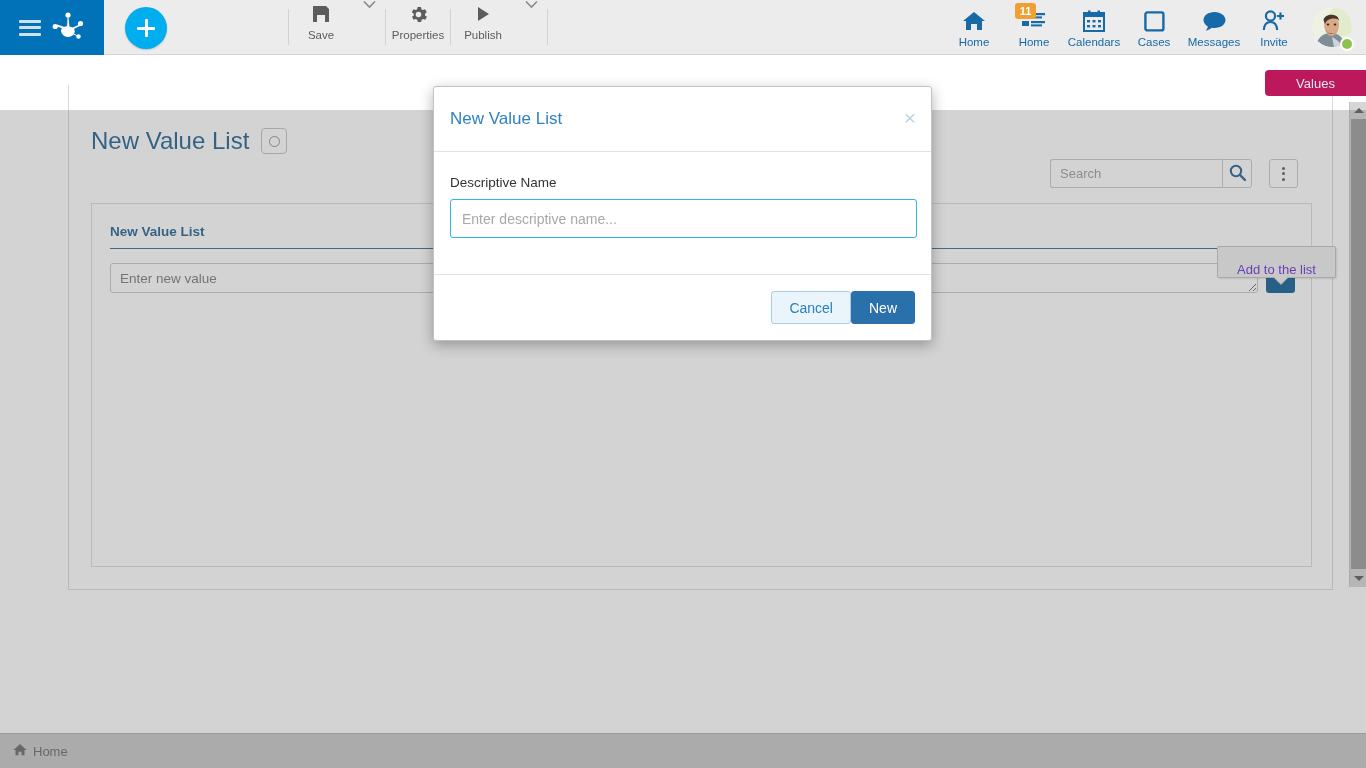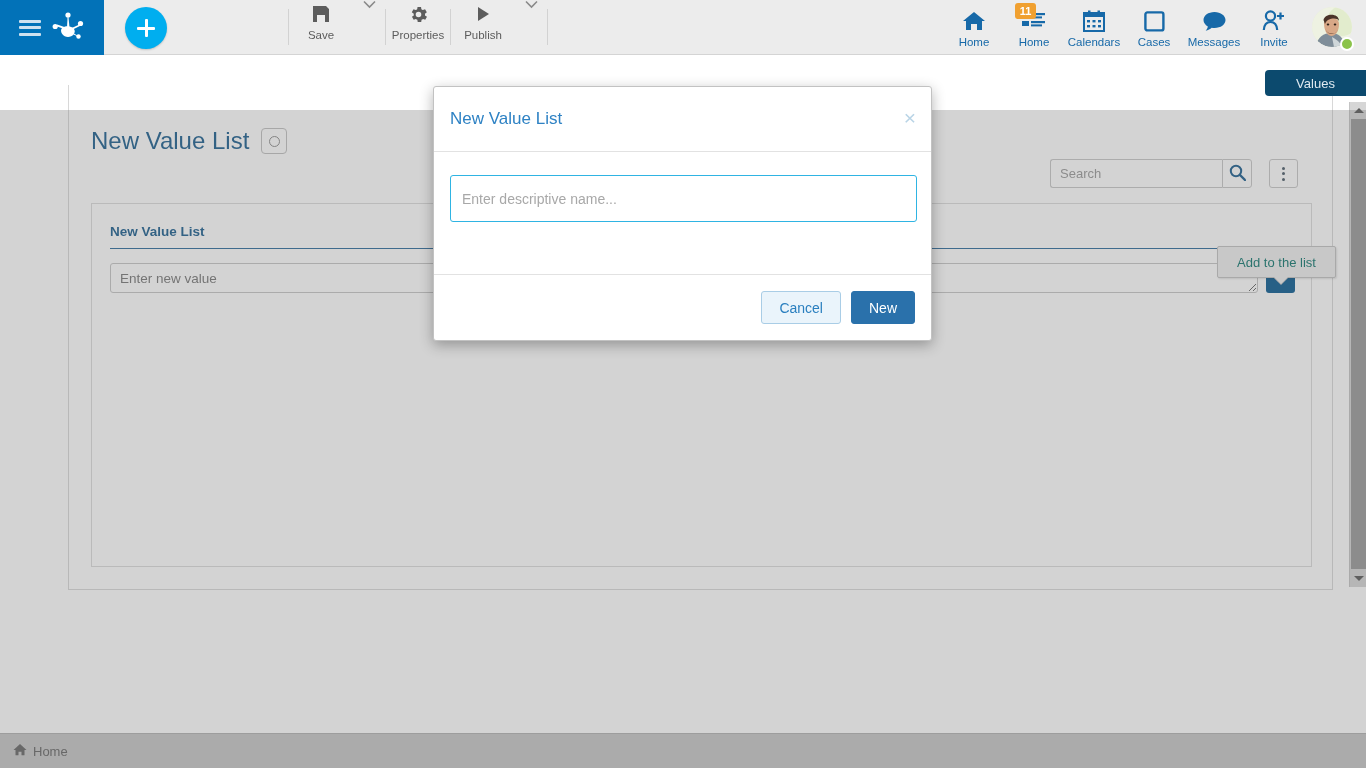--- a/index.html
+++ b/index.html
@@ -99,21 +99,21 @@
   .workspace {
     position: absolute; top: 0; left: 0;
     width: 1366px; height: 680px;
     background: #ffffff;
   }
 
   
   .values-tab {
     position: absolute; top: 15px; left: 1265px;
     width: 101px; height: 26px;
-    background: #0c4a6e;
+    background: #be185d;
     border-radius: 4px 0 0 4px;
     color: #dfe9f0; font-size: 13px;
     display: flex; align-items: center; justify-content: center;
     cursor: pointer; z-index: 6;
   }
 
   
   .content-card {
     position: absolute; top: 30px; left: 68px;
     width: 1265px; height: 505px;
@@ -199,22 +199,22 @@
     background: #0a5b91; cursor: pointer;
     display: flex; align-items: center; justify-content: center;
   }
 
   
   .tooltip {
     position: absolute; top: 191px; left: 1217px;
     width: 119px; height: 32px;
     background: #f0f0f0; border: 1px solid #c3c3c3;
     border-radius: 2px; z-index: 7;
-    display: flex; align-items: center; justify-content: center;
-    font-size: 13px; color: #0f766e;
+    display: flex; align-items: flex-end; justify-content: center;
+    font-size: 13px; color: #6d28d9;
     box-shadow: 1px 1px 2px rgba(0,0,0,.12);
   }
   .tooltip::after {
     content: ""; position: absolute; bottom: -7px; left: 56px;
     width: 0; height: 0;
     border-left: 7px solid transparent;
     border-right: 7px solid transparent;
     border-top: 7px solid #f0f0f0;
   }
   .tooltip::before {
@@ -275,30 +275,30 @@
     cursor: pointer; background: none; border: none; padding: 0;
     font-family: "Liberation Sans", sans-serif;
   }
   .modal-body {
     position: relative; height: 123px;
     padding: 23px 16px 0 16px;
     border-bottom: 1px solid #e2e2e2;
   }
   .field-label { font-size: 13.5px; color: #333; display: block; margin-bottom: 9px; }
   .field-input {
-    width: 467px; height: 47px;
+    width: 467px; height: 39px;
     border: 1px solid #2fb4e3; border-radius: 3px;
     padding: 0 11px; font-size: 14px; color: #333;
     outline: none; background: #fff;
     font-family: "Liberation Sans", sans-serif;
   }
   .field-input::placeholder { color: #a8a8a8; }
   .modal-footer {
     height: 65px; display: flex; align-items: center;
-    justify-content: flex-end; gap: 10px; padding: 0 16px;
+    justify-content: flex-end; padding: 0 16px;
   }
   .btn {
     height: 33px; border-radius: 3px; font-size: 14px;
     cursor: pointer; padding: 0 17px;
     font-family: "Liberation Sans", sans-serif;
   }
   .btn-cancel { background: #eaf4fb; border: 1px solid #a9cde6; color: #2a7fbf; }
   .btn-primary { background: #2a71ab; border: 1px solid #2a71ab; color: #fff; }
 
   
@@ -577,20 +577,21 @@
   </div>
 
   <div class="overlay"></div>
 
   <div class="modal">
     <div class="modal-header">
       <span class="modal-title">New Value List</span>
       <button class="modal-close">×</button>
     </div>
     <div class="modal-body">
+      <label class="field-label">Descriptive Name</label>
       <input class="field-input" type="text" placeholder="Enter descriptive name..." style="">
     </div>
     <div class="modal-footer">
       <button class="btn btn-cancel">Cancel</button>
       <button class="btn btn-primary">New</button>
     </div>
   </div>
 </div>
 
 <div class="taskbar">

